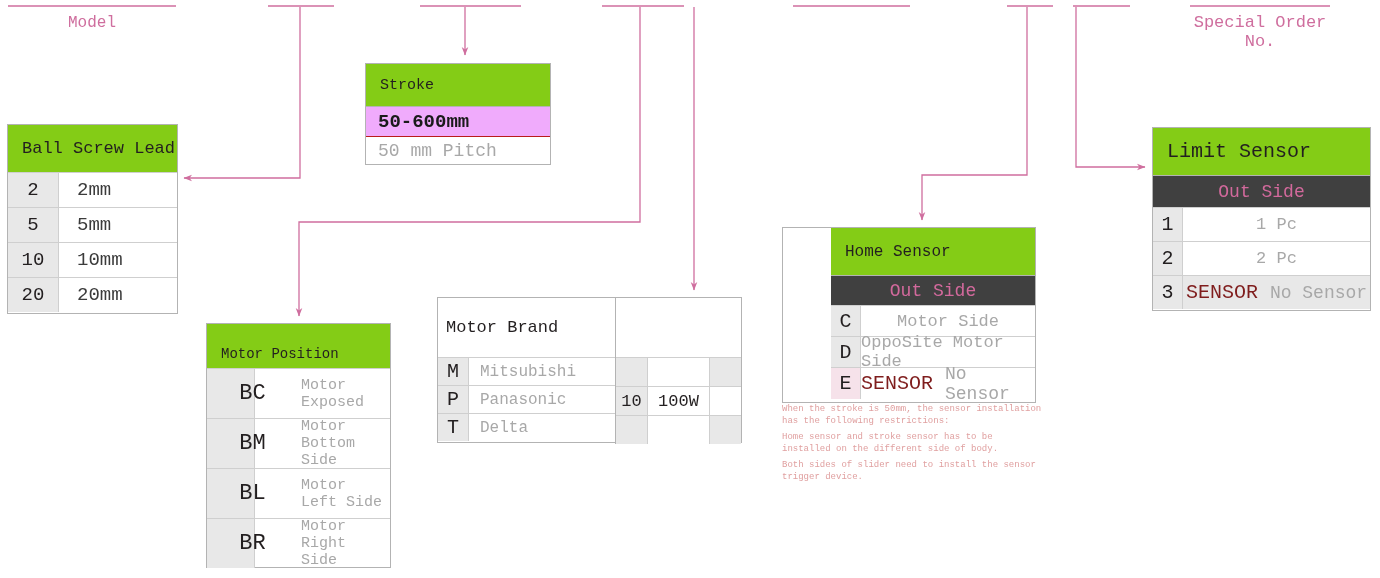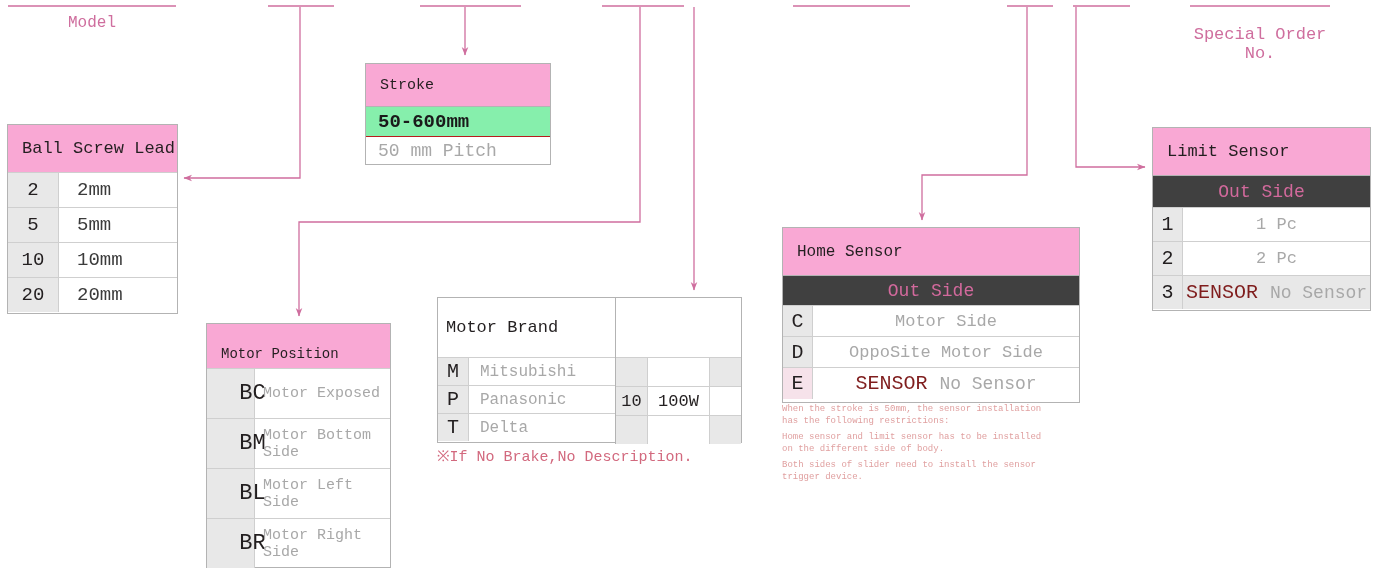--- a/index.html
+++ b/index.html
@@ -12,56 +12,56 @@
     -webkit-font-smoothing:antialiased;
   }
   .canvas{position:absolute;left:0;top:0;width:1380px;height:578px;font-family:Liberation Mono, monospace;}
 
   
   svg.wires{position:absolute;left:0;top:0;width:1380px;height:578px;pointer-events:none;}
 
   
   .block{position:absolute;border:1px solid #b3b3b3;box-sizing:border-box;background:#fff;}
   .hdr{box-sizing:border-box;display:flex;align-items:center;padding-left:14px;
-       color:#231f20;background:#f9a8d4;}
+       color:#231f20;background:#84cc16;}
   .band{box-sizing:border-box;display:flex;align-items:center;justify-content:center;
         background:#404040;color:#d2699c;border-top:1px solid #b3b3b3;}
   .row{display:flex;box-sizing:border-box;border-top:1px solid #cfcfcf;}
   .code{box-sizing:border-box;display:flex;align-items:center;justify-content:center;
         background:#e8e8e8;color:#231f20;border-right:1px solid #cfcfcf;}
   .desc{box-sizing:border-box;display:flex;align-items:center;color:#a8a8a8;}
 
   
   .modellbl{position:absolute;color:#cf6e9e;font-size:16px;}
 
   
-  .special{position:absolute;color:#cf6e9e;font-size:17px;margin-top:12px;}
+  .special{position:absolute;color:#cf6e9e;font-size:17px;}
 
   
   #ballscrew{left:7px;top:124px;width:171px;height:190px;}
   #ballscrew .hdr{height:47px;font-size:17px;}
   #ballscrew .row{height:35px;}
   #ballscrew .code{width:51px;font-size:19px;}
   #ballscrew .desc{flex:1;padding-left:18px;font-size:19px;color:#3b3b3b;}
 
   
   #stroke{left:365px;top:63px;width:186px;height:102px;}
   #stroke .hdr{height:42px;font-size:15px;}
   #stroke .r1{height:30px;box-sizing:border-box;display:flex;align-items:center;
-              padding-left:12px;background:#86efac;border-top:1px solid #b3b3b3;
+              padding-left:12px;background:#f0abfc;border-top:1px solid #b3b3b3;
               font-size:19px;font-weight:bold;color:#1a1a1a;}
   #stroke .r2{height:29px;box-sizing:border-box;display:flex;align-items:center;
               padding-left:12px;border-top:1px solid #b91c1c;font-size:18px;color:#a8a8a8;}
 
   
   #motorpos{left:206px;top:323px;width:185px;height:245px;}
   #motorpos .hdr{height:44px;font-size:14px;align-items:flex-end;padding-bottom:6px;}
   #motorpos .row{height:50px;}
   #motorpos .code{width:48px;font-size:22px;padding-left:44px;}
-  #motorpos .desc{flex:1;padding-left:8px;font-size:15px;}
+  #motorpos .desc{flex:1;padding-left:8px;font-size:15px;margin-left:38px;}
 
   
   #motorbrand{left:437px;top:297px;width:305px;height:146px;}
   #mb-head{display:flex;height:59px;}
   #mb-head .t1{flex:0 0 178px;box-sizing:border-box;display:flex;align-items:center;
                padding-left:8px;font-size:17px;color:#231f20;border-right:1px solid #b3b3b3;}
   #mb-head .t2{flex:1;box-sizing:border-box;display:flex;align-items:center;
                padding-left:8px;font-size:17px;color:#231f20;}
   #mb-body{display:flex;}
   #mb-left{flex:0 0 178px;box-sizing:border-box;border-right:1px solid #b3b3b3;}
@@ -73,38 +73,38 @@
   #mb-right .pc{box-sizing:border-box;display:flex;align-items:center;justify-content:center;
                 border-right:1px solid #cfcfcf;font-size:17px;color:#231f20;}
   #mb-right .pc.a{flex:0 0 32px;background:#e8e8e8;}
   #mb-right .pc.b{flex:0 0 62px;background:#fff;}
   #mb-right .pc.c{flex:1;background:#e8e8e8;border-right:none;}
   #mb-right .prow.mid .pc.b{background:#fff;}
   #mb-right .prow.mid .pc.c{background:#fff;}
   .brakenote{position:absolute;left:437px;top:445px;font-size:15px;color:#d2697e;}
 
   
-  #homesensor{left:782px;top:227px;width:298px;height:176px;}
+  #homesensor{left:782px;top:227px;width:254px;height:176px;padding-left:48px;}
   #homesensor .hdr{height:47px;font-size:16px;}
   #homesensor .band{height:30px;font-size:18px;}
   #homesensor .row{height:31px;}
   #homesensor .code{width:30px;font-size:20px;}
   #homesensor .desc{flex:1;justify-content:center;font-size:17px;}
   #homesensor .code.pink{background:#f6e2ea;}
   #homesensor .row.erow{height:32px;}
   #homesensor .erow .desc{justify-content:center;}
   .sensorword{color:#7f1d1d;font-size:20px;margin-right:12px;}
   .nosensor{color:#a8a8a8;font-size:18px;}
   .hsnote{position:absolute;left:782px;top:404px;width:260px;color:#e0a0a0;
           font-size:9px;line-height:11.5px;}
   .hsnote p{margin:0 0 5px 0;}
 
   
   #limitsensor{left:1152px;top:127px;width:219px;height:184px;}
-  #limitsensor .hdr{height:47px;font-size:17px;}
+  #limitsensor .hdr{height:47px;font-size:20px;}
   #limitsensor .band{height:32px;font-size:18px;}
   #limitsensor .row{height:34px;}
   #limitsensor .code{width:30px;font-size:20px;}
   #limitsensor .desc{flex:1;justify-content:center;font-size:17px;}
   #limitsensor .row.gray{background:#e8e8e8;}
   #limitsensor .row.gray .desc{justify-content:center;}
 </style>
 </head>
 <body>
 
@@ -222,21 +222,20 @@
           <div class="pc c"></div>
         </div>
         <div class="prow">
           <div class="pc a"></div>
           <div class="pc b"></div>
           <div class="pc c"></div>
         </div>
       </div>
     </div>
   </div>
-  <div class="brakenote">※If No Brake,No Description.</div>
 
   <div class="block" id="homesensor">
     <div class="hdr">Home Sensor</div>
     <div class="band">Out Side</div>
     <div class="row">
       <div class="code">C</div>
       <div class="desc">Motor Side</div>
     </div>
     <div class="row">
       <div class="code">D</div>
@@ -245,21 +244,21 @@
     <div class="row erow">
       <div class="code pink">E</div>
       <div class="desc">
         <span class="sensorword">SENSOR</span>
         <span class="nosensor">No Sensor</span>
       </div>
     </div>
   </div>
   <div class="hsnote">
     <p>When the stroke is 50mm, the sensor installation has the following restrictions:</p>
-    <p>Home sensor and limit sensor has to be installed on the different side of body.</p>
+    <p>Home sensor and stroke sensor has to be installed on the different side of body.</p>
     <p>Both sides of slider need to install the sensor trigger device.</p>
   </div>
 
   <div class="block" id="limitsensor">
     <div class="hdr">Limit Sensor</div>
     <div class="band">Out Side</div>
     <div class="row">
       <div class="code">1</div>
       <div class="desc">1 Pc</div>
     </div>

